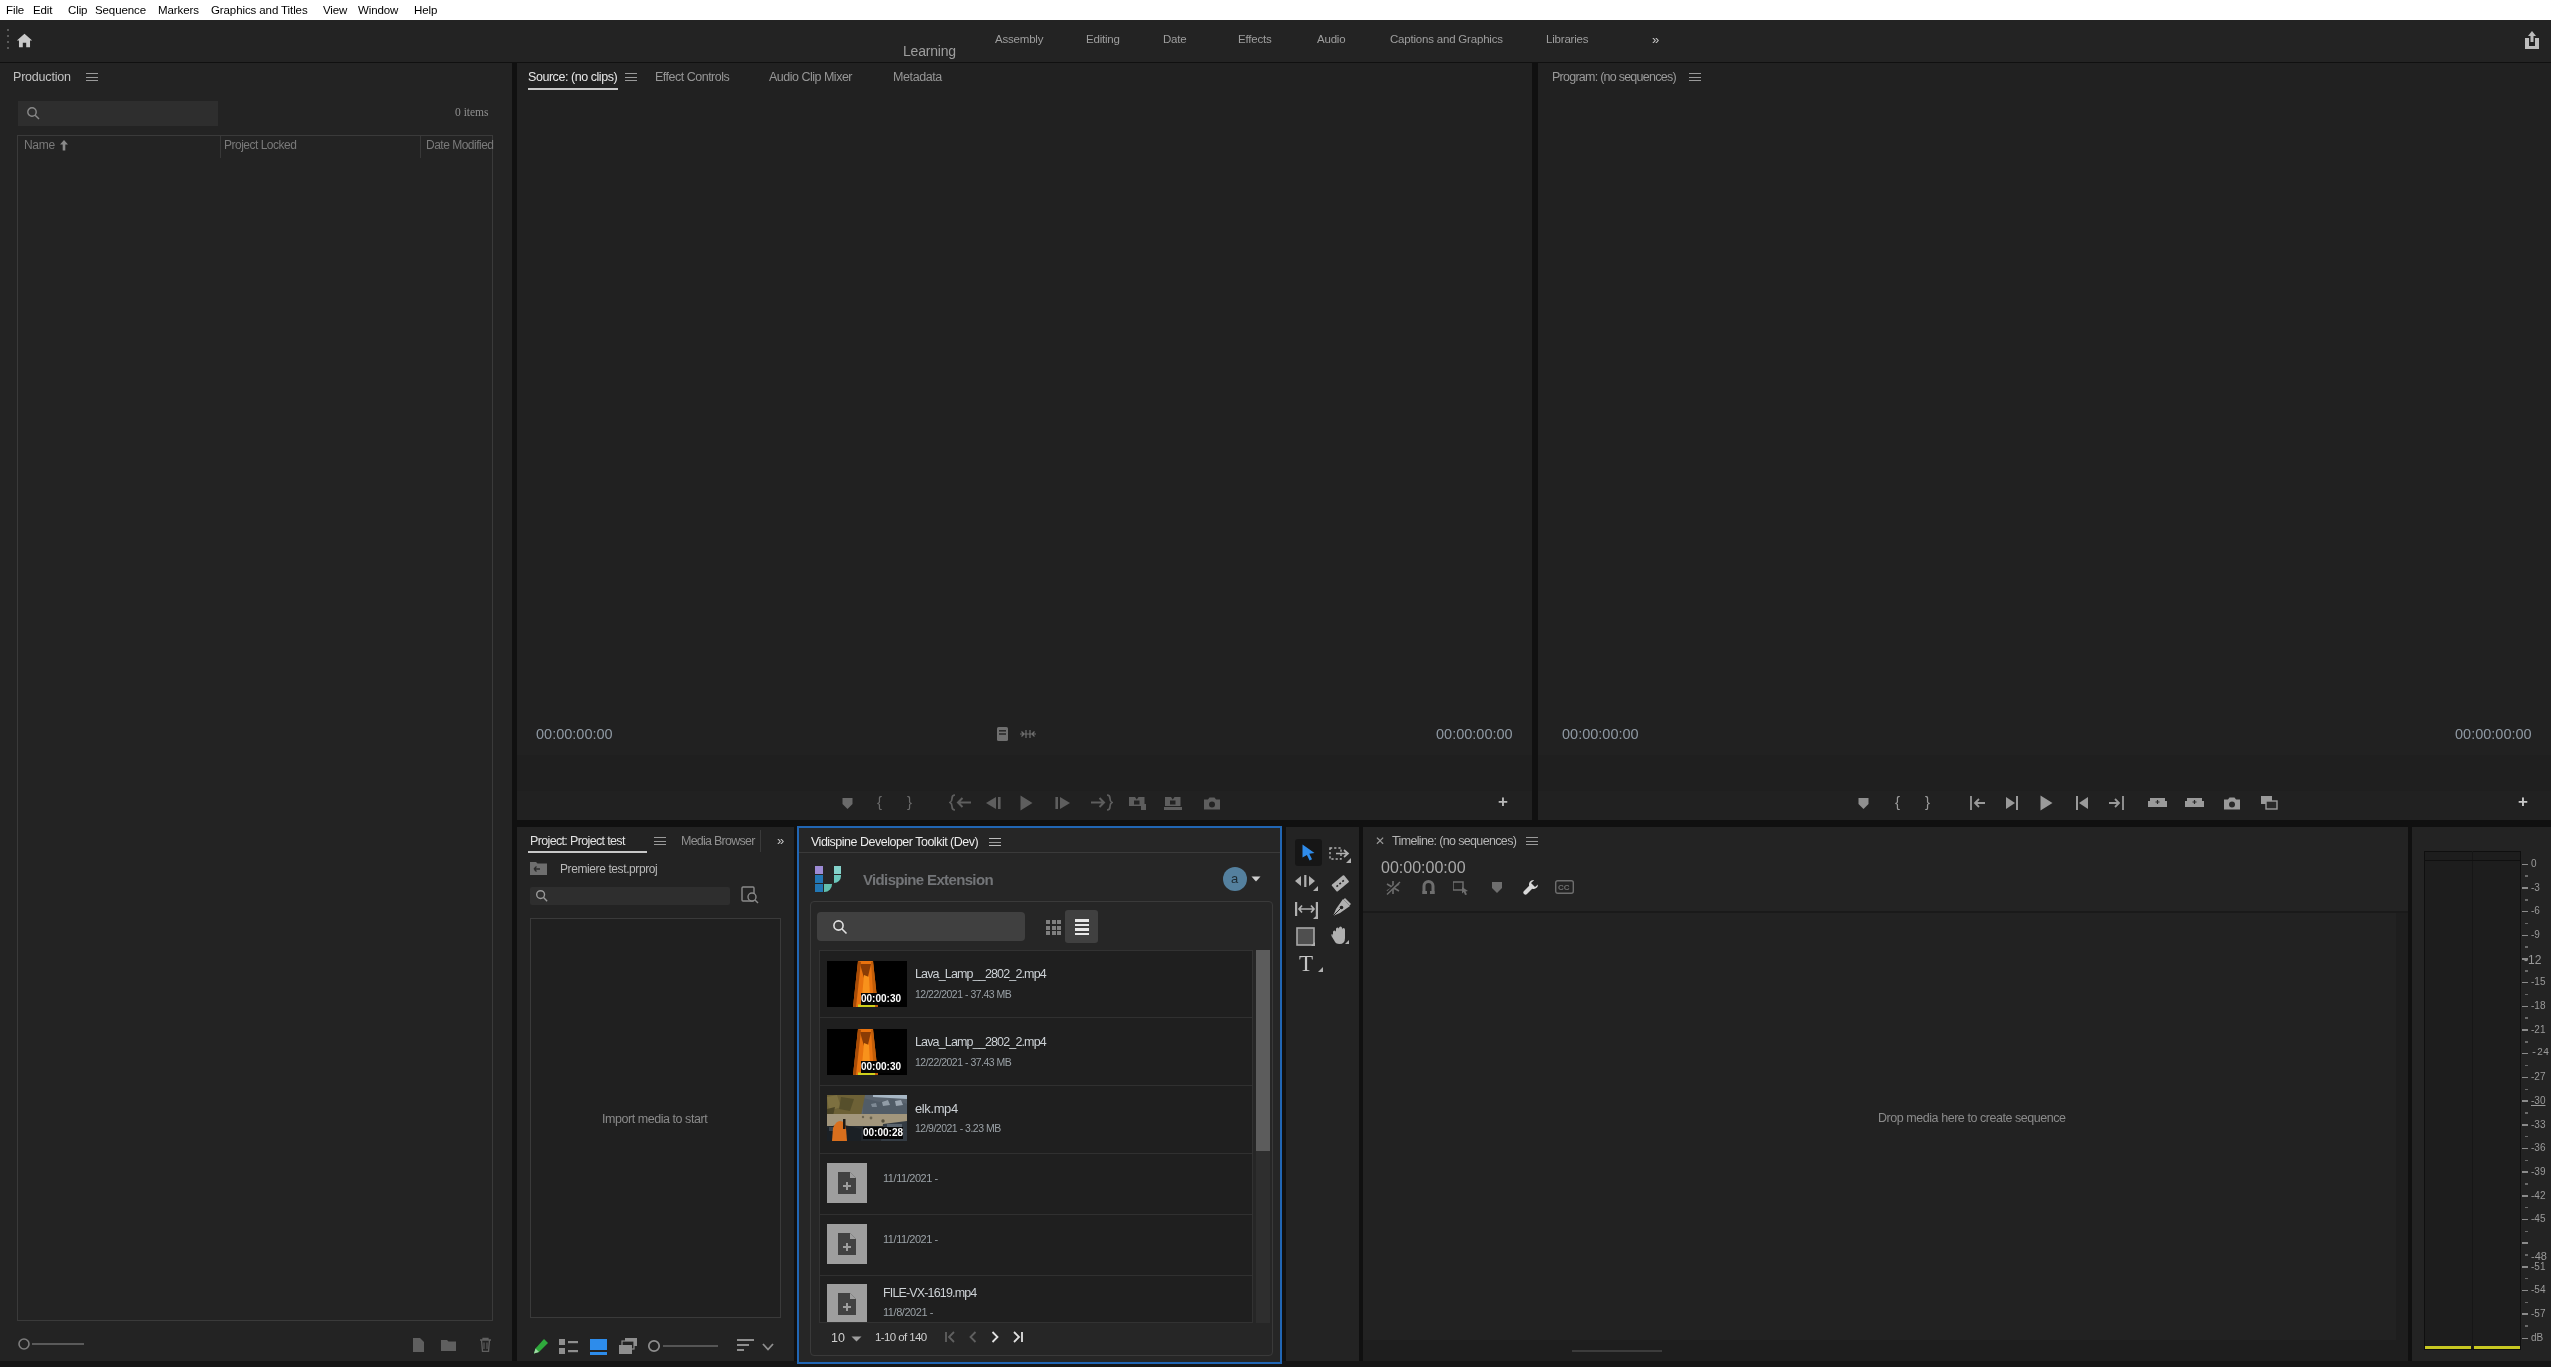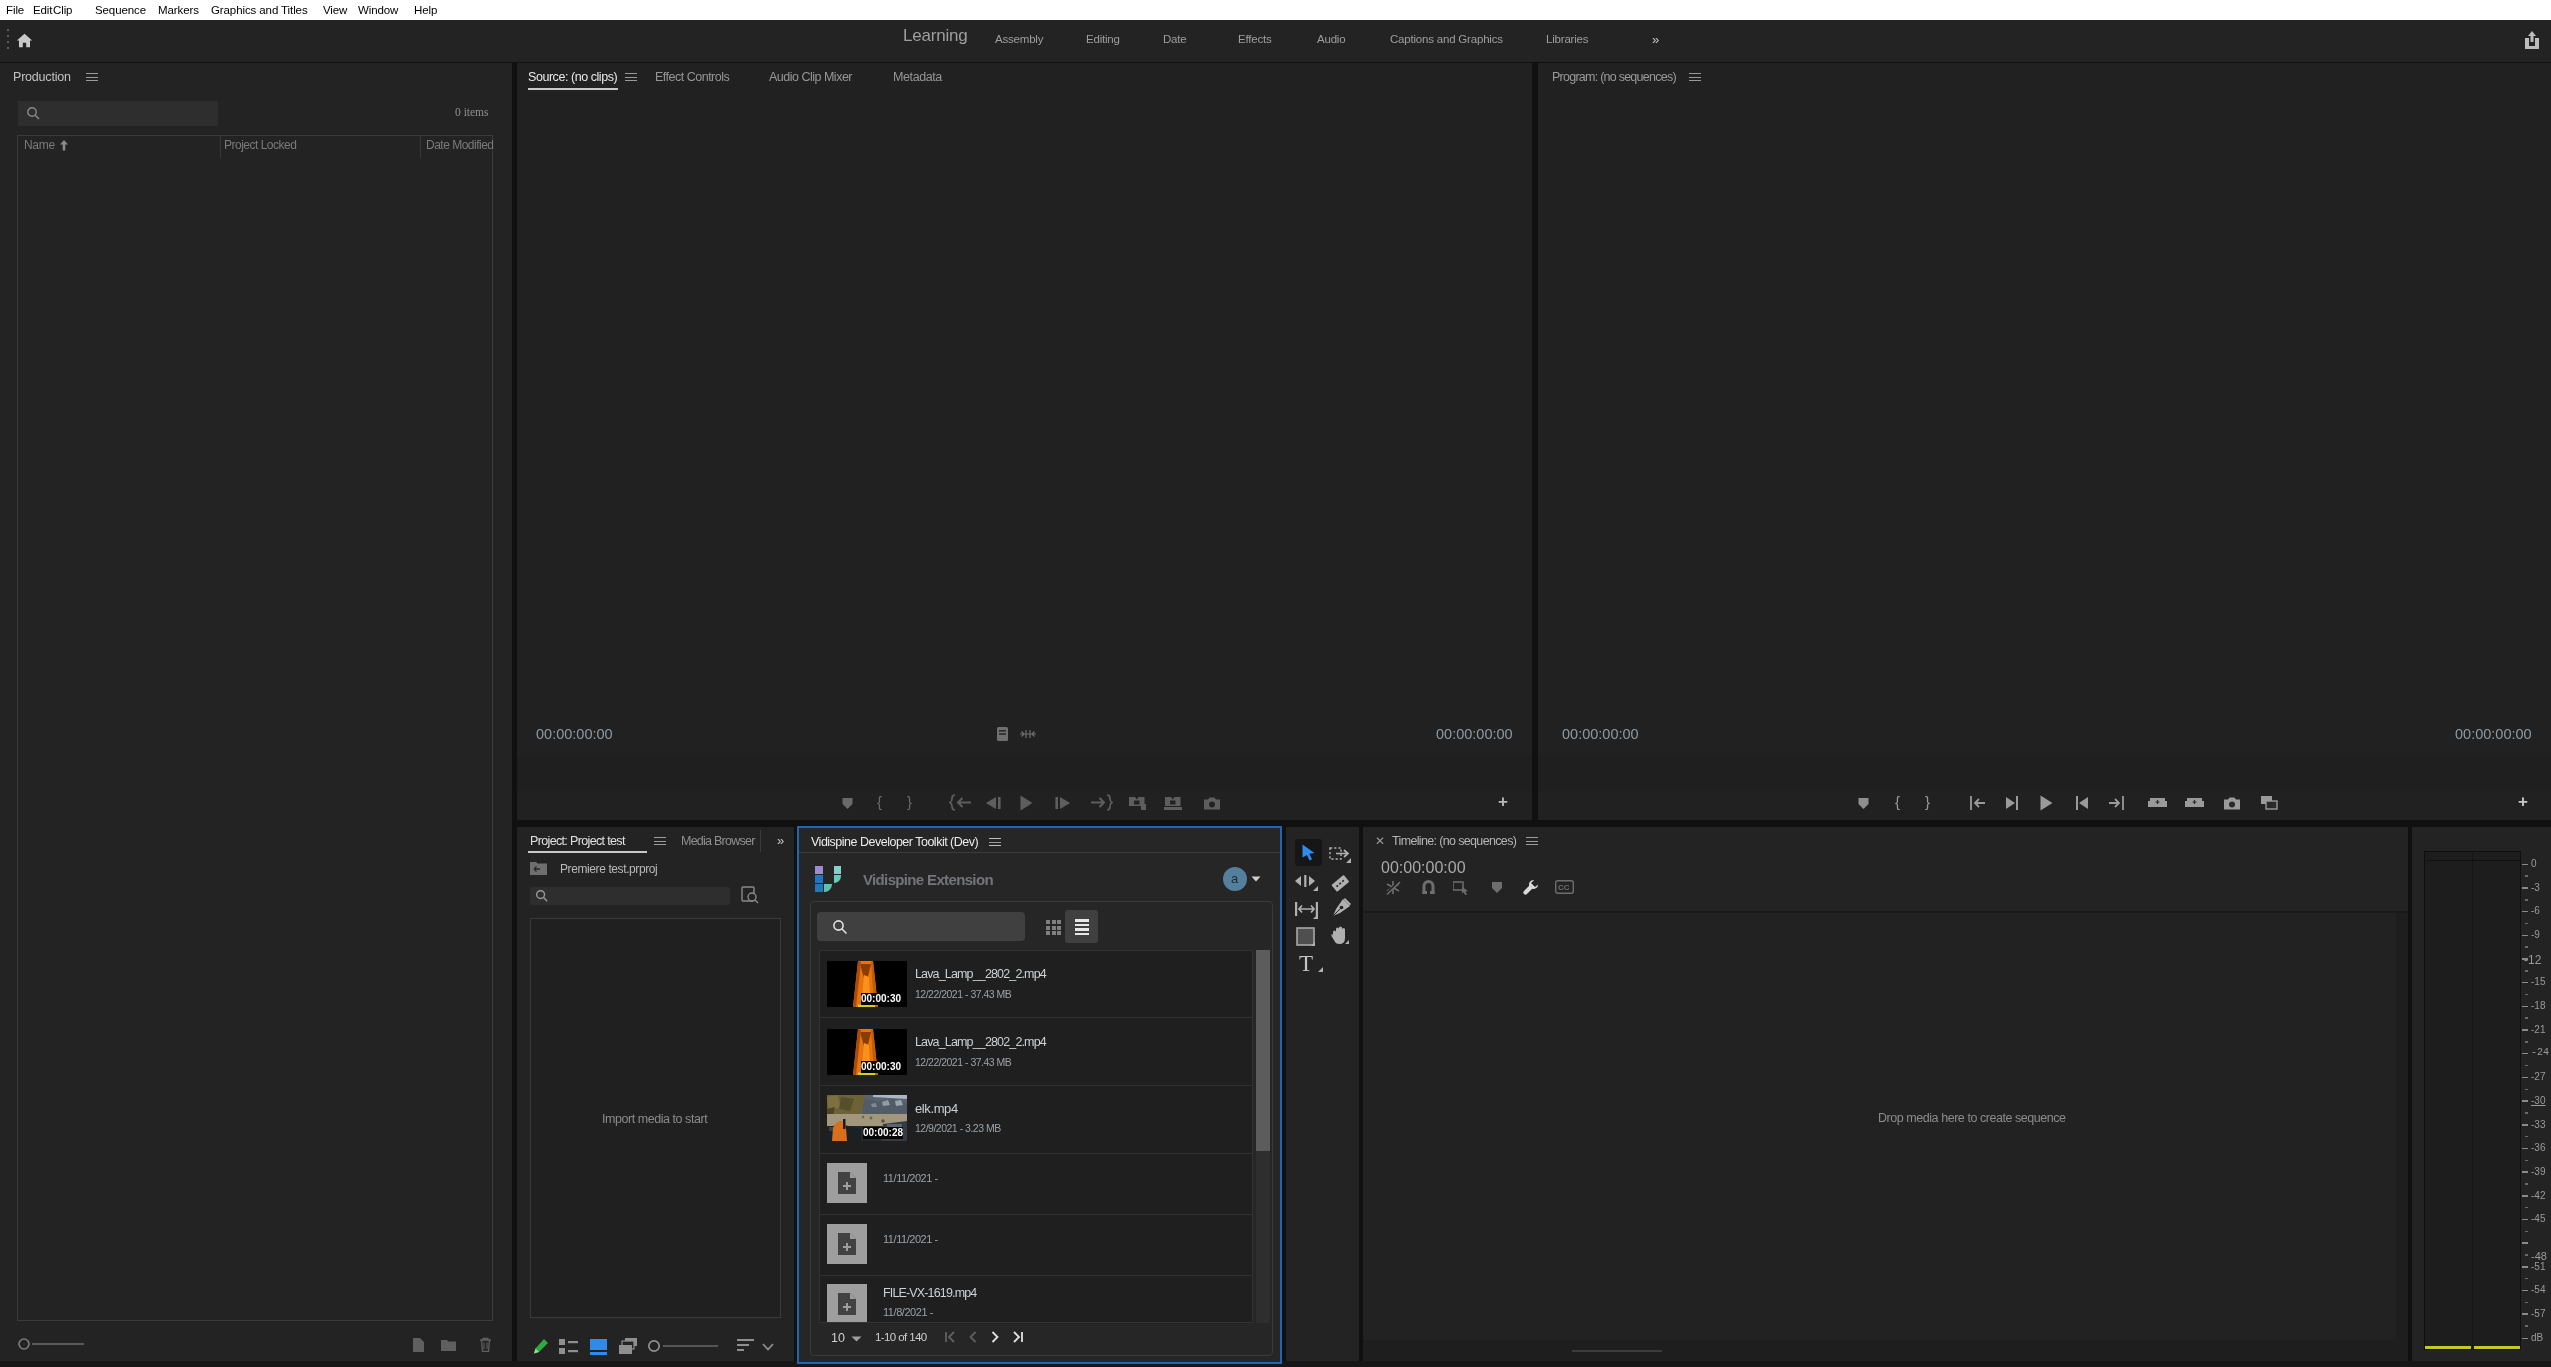--- a/index.html
+++ b/index.html
@@ -11,38 +11,38 @@
   .ham { position:absolute; width:12px; height:8px; border-top:1.5px solid #9a9a9a; border-bottom:1.5px solid #9a9a9a; }
   .ham:after { content:""; position:absolute; left:0; right:0; top:2.5px; border-top:1.5px solid #9a9a9a; }
 </style>
 </head>
 <body>
 <div id="stage">
 
   <div class="abs" style="left:0;top:0;width:2551px;height:20px;background:#ffffff;">
     <span class="txt" style="left:6px;top:4px;font-size:11.5px;letter-spacing:-0.1px;color:#000;">File</span>
     <span class="txt" style="left:33px;top:4px;font-size:11.5px;letter-spacing:-0.1px;color:#000;">Edit</span>
-    <span class="txt" style="left:53px;top:4px;font-size:11.5px;letter-spacing:-0.1px;color:#000;">Clip</span>
+    <span class="txt" style="left:68px;top:4px;font-size:11.5px;letter-spacing:-0.1px;color:#000;">Clip</span>
     <span class="txt" style="left:95px;top:4px;font-size:11.5px;letter-spacing:-0.1px;color:#000;">Sequence</span>
     <span class="txt" style="left:158px;top:4px;font-size:11.5px;letter-spacing:-0.1px;color:#000;">Markers</span>
     <span class="txt" style="left:211px;top:4px;font-size:11.5px;letter-spacing:-0.1px;color:#000;">Graphics and Titles</span>
     <span class="txt" style="left:323px;top:4px;font-size:11.5px;letter-spacing:-0.1px;color:#000;">View</span>
     <span class="txt" style="left:358px;top:4px;font-size:11.5px;letter-spacing:-0.1px;color:#000;">Window</span>
     <span class="txt" style="left:414px;top:4px;font-size:11.5px;letter-spacing:-0.1px;color:#000;">Help</span>
   </div>
 
   <div class="abs" style="left:0;top:20px;width:2551px;height:42px;background:#232323;">
 
     <div class="abs" style="left:7px;top:9px;width:2px;height:24px;background-image:repeating-linear-gradient(#5a5a5a 0 2px, transparent 2px 6px);"></div>
 
     <svg class="abs" style="left:16px;top:12px;" width="17" height="17" viewBox="0 0 20 20">
       <path d="M10 2 L19 10 H16.5 V18 H12 V12.5 H8 V18 H3.5 V10 H1 Z" fill="#c9c9c9"></path>
     </svg>
 
-    <span class="txt" style="left:903px;top:6px;font-size:17px;letter-spacing:-0.2px;color:#9e9e9e;text-align:center;">Learning</span>
+    <span class="txt" style="left:903px;top:23px;font-size:14px;letter-spacing:-0.2px;color:#9e9e9e;text-align:center;">Learning</span>
     <span class="txt" style="left:995px;top:13px;font-size:11.5px;letter-spacing:-0.2px;color:#9e9e9e;">Assembly</span>
     <span class="txt" style="left:1086px;top:13px;font-size:11.5px;letter-spacing:-0.2px;color:#9e9e9e;">Editing</span>
     <span class="txt" style="left:1163px;top:13px;font-size:11.5px;letter-spacing:-0.2px;color:#9e9e9e;">Date</span>
     <span class="txt" style="left:1238px;top:13px;font-size:11.5px;letter-spacing:-0.2px;color:#9e9e9e;">Effects</span>
     <span class="txt" style="left:1317px;top:13px;font-size:11.5px;letter-spacing:-0.2px;color:#9e9e9e;">Audio</span>
     <span class="txt" style="left:1390px;top:13px;font-size:11.5px;letter-spacing:-0.2px;color:#9e9e9e;">Captions and Graphics</span>
     <span class="txt" style="left:1546px;top:13px;font-size:11.5px;letter-spacing:-0.2px;color:#9e9e9e;">Libraries</span>
     <span class="txt" style="left:1652px;top:12px;font-size:13px;color:#c8c8c8;letter-spacing:-1px;">»</span>
 
     <svg class="abs" style="left:2523px;top:10px;" width="18" height="20" viewBox="0 0 18 20">

